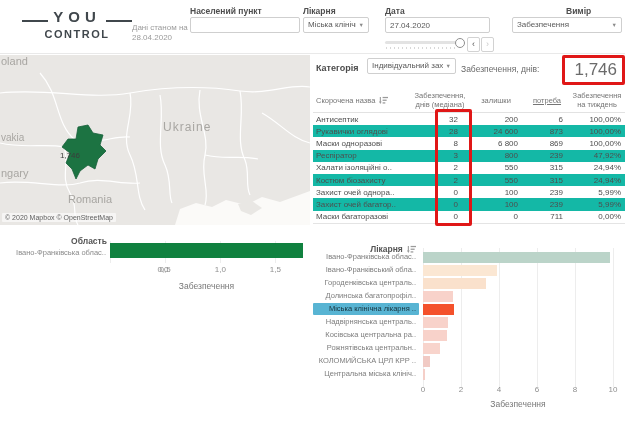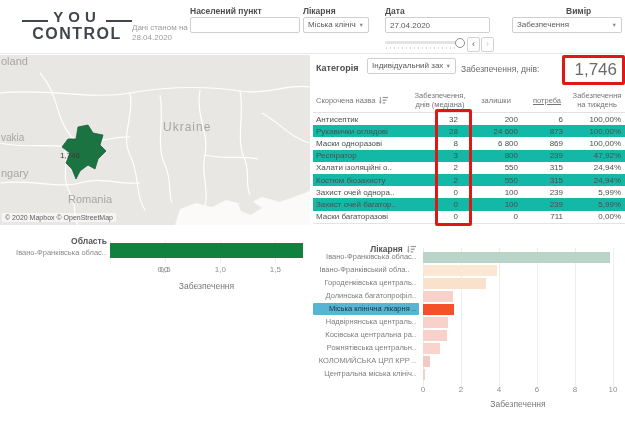--- a/index.html
+++ b/index.html
@@ -4,21 +4,21 @@
 <style>
   html,body{margin:0;padding:0;background:#fff;}
   .canvas{position:relative;width:625px;height:421px;background:#fff;overflow:hidden;
           font-family:"Liberation Sans",sans-serif;color:#444;}
 
   
   .header{position:absolute;left:0;top:0;width:625px;height:53px;background:#fff;border-bottom:1px solid #e9e9e9;}
   .logo{position:absolute;left:22px;top:9px;width:110px;color:#40474c;}
   .logo-you{display:flex;align-items:flex-end;gap:5px;font-size:15px;font-weight:bold;letter-spacing:5px;line-height:15px;}
   .logo-you::before,.logo-you::after{content:"";flex:1;height:2px;background:#40474c;margin-bottom:2px;}
-  .logo-control{font-size:16px;font-weight:bold;letter-spacing:1.5px;line-height:18px;margin-top:1px;text-align:center;}
+  .logo-control{font-size:11px;font-weight:bold;letter-spacing:1.5px;line-height:18px;margin-top:1px;text-align:center;}
   .date-note{position:absolute;left:132px;top:23px;font-size:8px;line-height:10px;color:#9b9b9b;}
   .f-label{position:absolute;top:6px;font-size:8.5px;font-weight:bold;color:#4e4e4e;}
   .f-box{position:absolute;top:17px;height:16px;background:#fff;border:1px solid #cfcfcf;border-radius:2px;
          font-size:8px;color:#5a5a5a;line-height:16px;padding:0 4px;box-sizing:border-box;}
   .f-select{display:flex;justify-content:space-between;align-items:center;}
   .caret{font-size:5.5px;color:#8a8a8a;margin-left:3px;}
   .slider-track{position:absolute;left:385px;top:41px;width:72px;height:3px;background:#e3e3e3;border-radius:2px;}
   .slider-ticks{position:absolute;left:386px;top:47px;width:72px;height:2px;
     background:repeating-linear-gradient(to right,#d8d8d8 0 1px,transparent 1px 4px);}
   .slider-handle{position:absolute;left:455px;top:38px;width:8px;height:8px;border-radius:50%;
@@ -283,21 +283,21 @@
         <div class="h-grid" style="left: 110px;"></div>
         <div class="h-grid" style="left: 148px;"></div>
         <div class="h-grid" style="left: 186px;"></div>
         <div class="h-grid" style="left: 224px;"></div>
         <div class="h-grid" style="left: 262px;"></div>
         <div class="h-grid" style="left: 300px;"></div>
       </div>
     <div id="hosp-rows">
         <div class="h-label" style="top: 8px;">Івано-Франківська облас..</div>
         <div class="h-bar" style="top: 8.5px; width: 187.15px; background: rgb(187, 212, 201);"></div>
-        <div class="h-label" style="top: 21px; text-align: center;">Івано-Франківський обла..</div>
+        <div class="h-label" style="top: 21px;">Івано-Франківський обла..</div>
         <div class="h-bar" style="top: 21.5px; width: 74.1px; background: rgb(251, 231, 211);"></div>
         <div class="h-label" style="top: 34px;">Городенківська централь..</div>
         <div class="h-bar" style="top: 34.5px; width: 62.7px; background: rgb(250, 225, 204);"></div>
         <div class="h-label" style="top: 47px;">Долинська багатопрофіл..</div>
         <div class="h-bar" style="top: 47.5px; width: 30.4px; background: rgb(248, 210, 202);"></div>
         <div class="h-label hl" style="top: 60px; background: rgb(88, 180, 211);">Міська клінічна лікарня ..</div>
         <div class="h-bar" style="top: 60.5px; width: 31.35px; background: rgb(244, 81, 43);"></div>
         <div class="h-label" style="top: 73px;">Надвірнянська централь..</div>
         <div class="h-bar" style="top: 73.5px; width: 24.7px; background: rgb(248, 210, 202);"></div>
         <div class="h-label" style="top: 86px;">Косівська центральна ра..</div>

